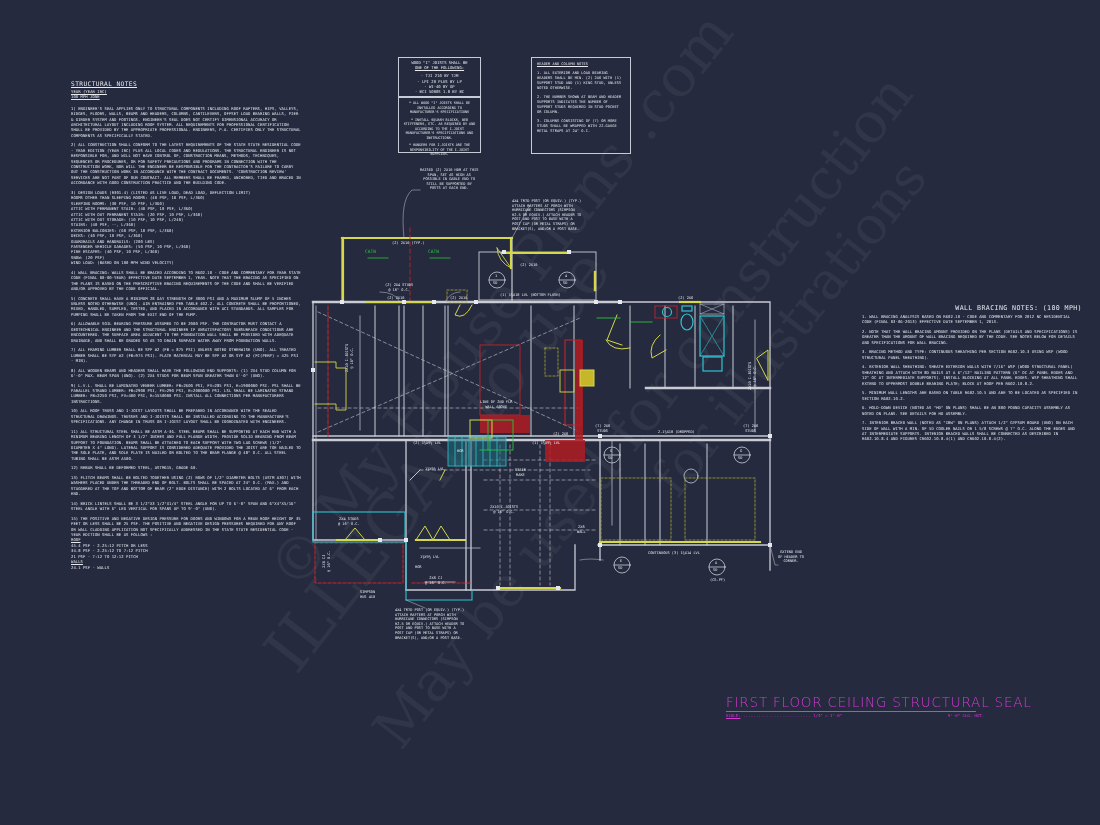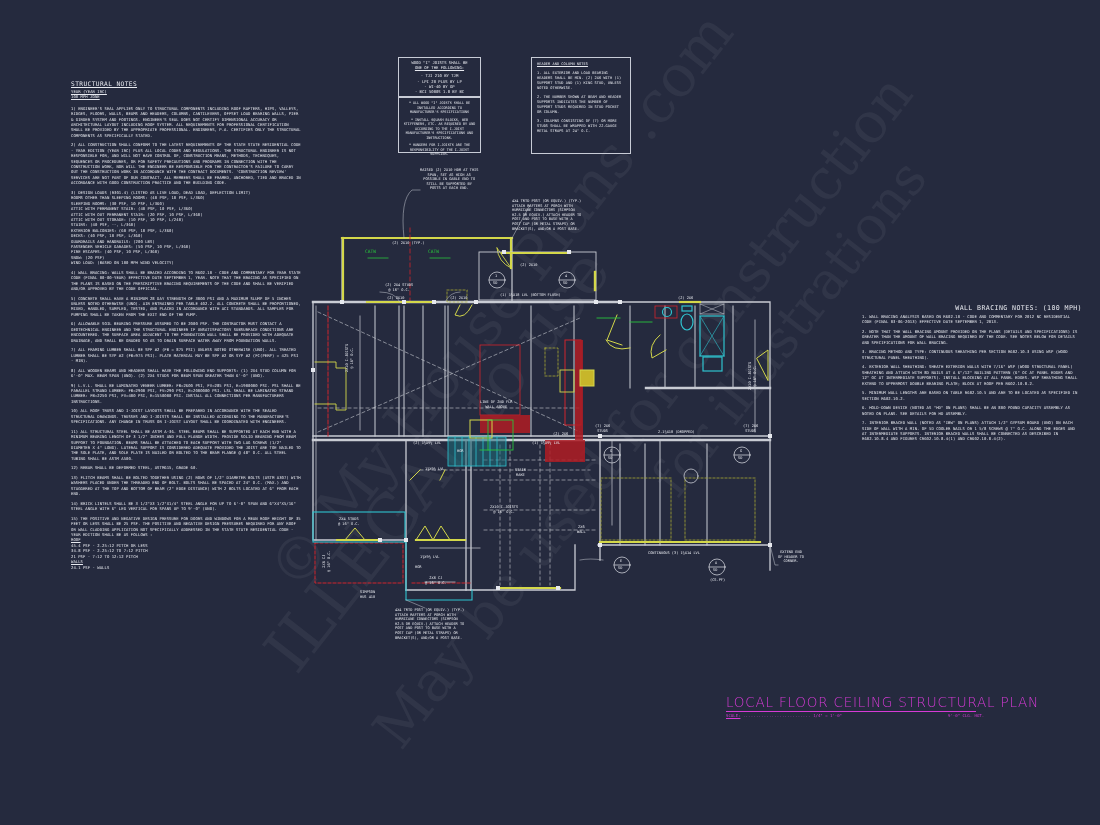--- a/index.html
+++ b/index.html
@@ -385,20 +385,20 @@
 <div class="abs lbl" style="left:715px;top:561px;">A</div>
 <div class="abs lbl" style="left:713px;top:568px;">SD</div>
 
 <div class="abs lbl" style="left:345px;top:372px;transform:rotate(-90deg);transform-origin:left top;">2x10 I-JOISTS
 @ 16" O.C.</div>
 <div class="abs lbl" style="left:748px;top:390px;transform:rotate(-90deg);transform-origin:left top;">2x10 I-JOISTS
 @ 16" O.C.</div>
 <div class="abs lbl" style="left:322px;top:572px;transform:rotate(-90deg);transform-origin:left top;">2x6 CJ
 @ 16" O.C.</div>
 
-<div class="abs title" style="left:726px;top:694px;">LOCAL FLOOR CEILING STRUCTURAL PLAN</div>
+<div class="abs title" style="left:726px;top:694px;">FIRST FLOOR CEILING STRUCTURAL SEAL</div>
 <div class="abs" style="left:726px;top:711px;width:250px;height:1px;background:#d63ad6;"></div>
 <div class="abs" style="left:726px;top:713px;font-size:4px;color:#d63ad6;">
   <span style="text-decoration:underline;">SCALE:</span>
   <span style="letter-spacing:0.2px;">..........................</span>
   <span>1/4" = 1'-0"</span>
 </div>
 <div class="abs" style="left:948px;top:713px;font-size:4px;color:#d63ad6;">9'-0" CLG. HGT.</div>
 
 </body></html>

